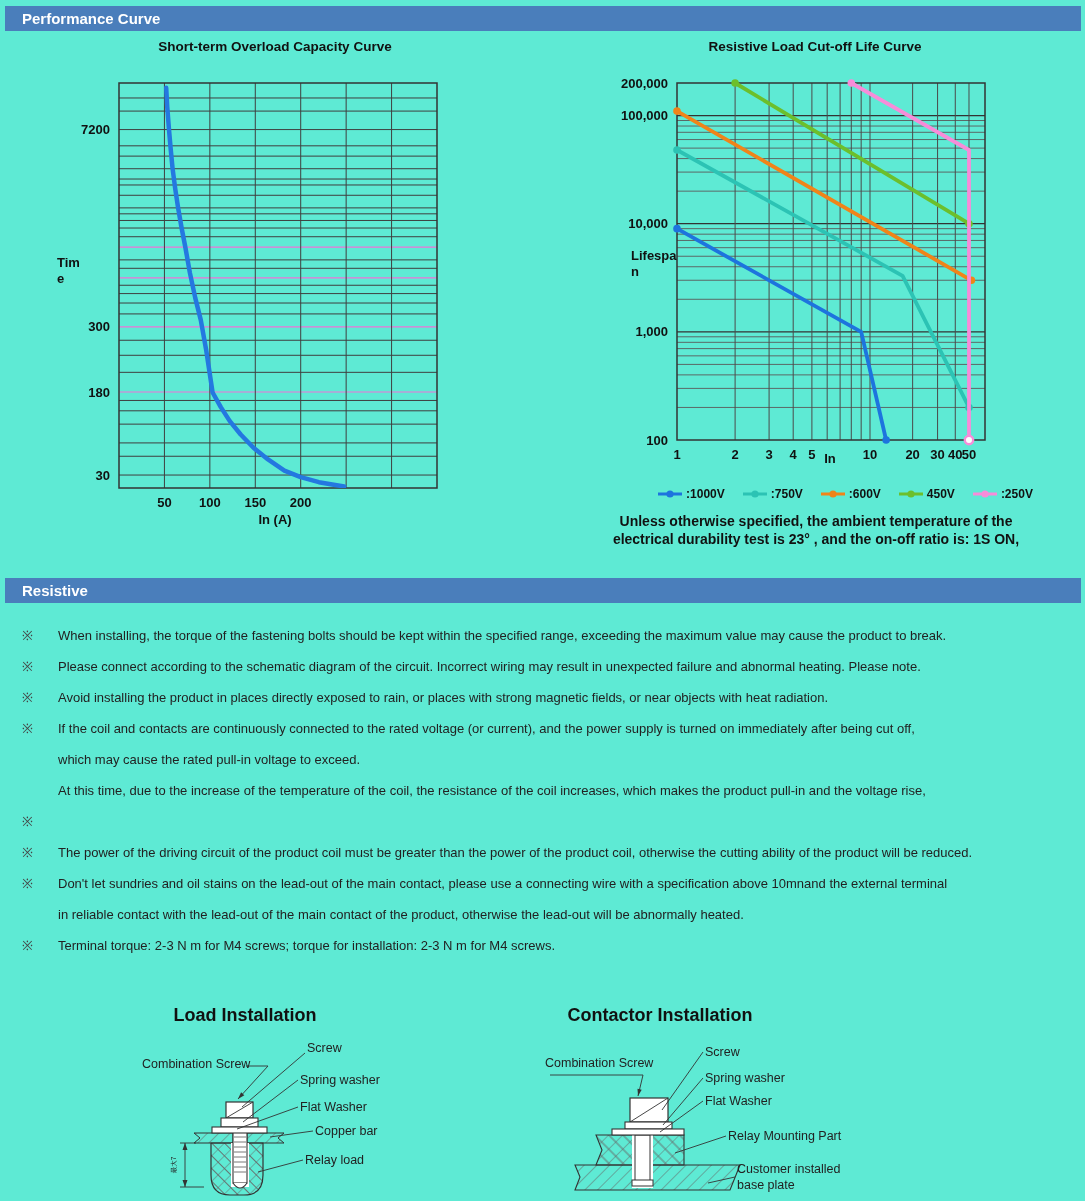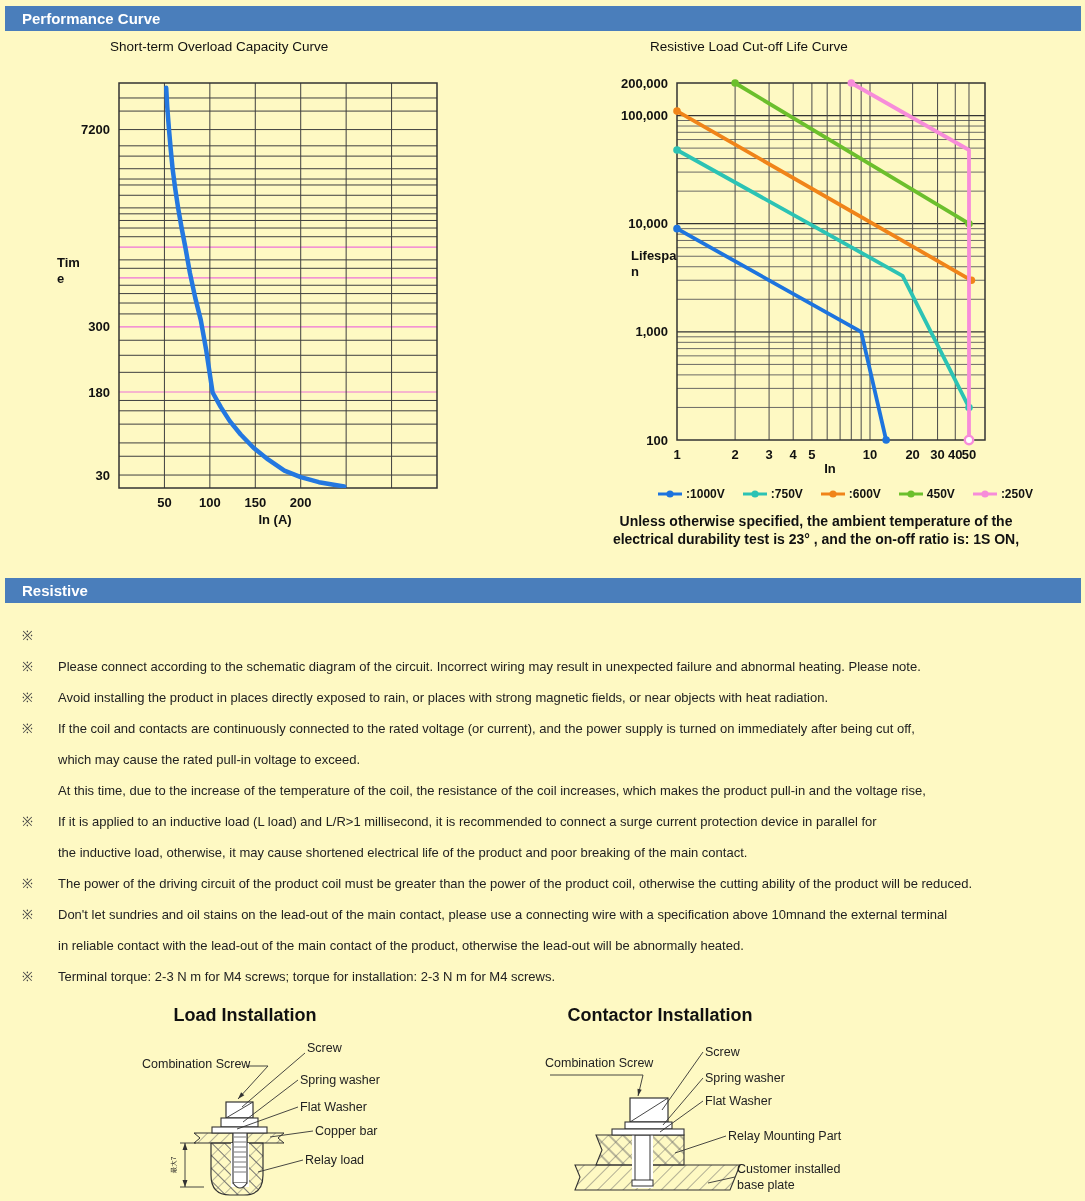--- a/index.html
+++ b/index.html
@@ -1,20 +1,20 @@
 <!DOCTYPE html>
 <html><head>
 <meta charset="utf-8">
 <style>
   html,body{margin:0;padding:0;background:#fff;}
-  .page{position:relative;width:1085px;height:1201px;background:#fef9c3;overflow:hidden;
+  .page{position:relative;width:1085px;height:1201px;background:#5eead4;overflow:hidden;
         font-family:"Liberation Sans",sans-serif;color:#1a1a1a;}
   .section-bar{position:absolute;left:5px;width:1076px;height:25px;background:#4a7ebb;
         color:#fff;font-weight:bold;font-size:15px;line-height:25px;padding-left:17px;box-sizing:border-box;}
-  .chart-title{position:absolute;font-weight:normal;font-size:13.5px;color:#111;}
+  .chart-title{position:absolute;font-weight:bold;font-size:13.5px;text-align:center;color:#111;}
   .axis-label{position:absolute;font-weight:bold;font-size:13px;color:#111;}
   .wrap-narrow{word-break:break-all;line-height:16px;}
   .center{text-align:center;}
   .legend-row{position:absolute;display:flex;justify-content:center;align-items:center;gap:17px;}
   .legend-item{display:flex;align-items:center;gap:3px;font-weight:bold;font-size:12px;color:#111;}
   .note{position:absolute;font-weight:bold;font-size:14px;line-height:18px;text-align:center;color:#111;}
   .cautions{position:absolute;left:0;top:620px;width:1085px;}
   .caution-line{position:relative;height:31px;font-size:13px;color:#222;padding-left:58px;box-sizing:border-box;line-height:31px;white-space:nowrap;}
   .caution-bullet{position:absolute;left:22px;top:0;font-size:13px;color:#444;}
   .diagram-title{position:absolute;font-weight:bold;font-size:18px;text-align:center;color:#111;}
@@ -157,21 +157,21 @@
       <circle cx="122" cy="53.079272218764174" r="3.8" fill="#f08419"></circle>
       <circle cx="416.40819888389854" cy="222.2521974572818" r="3.8" fill="#f08419"></circle>
       <polyline points="180.1,25.0 414.0,165.7" fill="none" stroke="#6cbf2c" stroke-width="3.8" stroke-linecap="round" stroke-linejoin="round"></polyline>
       <circle cx="180.09878916314835" cy="25" r="3.8" fill="#6cbf2c"></circle>
       <circle cx="413.99575168707565" cy="165.70387396119875" r="3.8" fill="#6cbf2c"></circle>
       <polyline points="296.3,25.0 414.0,92.0 414.0,382.0" fill="none" stroke="#f78cd9" stroke-width="3.8" stroke-linecap="round" stroke-linejoin="round"></polyline>
       <circle cx="296.29636748944506" cy="25" r="3.8" fill="#f78cd9"></circle>
       <circle cx="413.99575168707565" cy="382" r="4.2" fill="#fff" stroke="#f78cd9" stroke-width="2.4"></circle>
     </svg>
   <div class="axis-label wrap-narrow" style="left:585px;top:248px;width:52px;margin-left:46px;">Lifespan</div>
-  <div class="axis-label center" style="left:740px;top:461px;width:180px;">In</div>
+  <div class="axis-label center" style="left:740px;top:451px;width:180px;">In</div>
 
   <div class="legend-row" style="left:630px;top:487px;width:430px;" id="legend">
       <div class="legend-item">
         <svg width="26" height="10" style="position: static;">
           <line x1="1" y1="5" x2="25" y2="5" stroke="#1d74de" stroke-width="3"></line>
           <circle cx="13" cy="5" r="3.6" fill="#1d74de"></circle>
         </svg>
         <span>:1000V</span>
       </div>
       <div class="legend-item">
@@ -207,28 +207,27 @@
   <div class="note" style="left:596px;top:512px;width:440px;">
     <div>Unless otherwise specified, the ambient temperature of the</div>
     <div>electrical durability test is 23° , and the on-off ratio is: 1S ON,</div>
   </div>
 
   <div class="section-bar" style="top:578px;">
     <span>Resistive</span>
   </div>
 
   <div class="cautions" id="cautions">
-      <div class="caution-line"><span class="caution-bullet">※</span></div>
+      <div class="caution-line"><span class="caution-bullet">※</span><span>When installing, the torque of the fastening bolts should be kept within the specified range, exceeding the maximum value may cause the product to break.</span></div>
       <div class="caution-line"><span class="caution-bullet">※</span><span>Please connect according to the schematic diagram of the circuit. Incorrect wiring may result in unexpected failure and abnormal heating. Please note.</span></div>
       <div class="caution-line"><span class="caution-bullet">※</span><span>Avoid installing the product in places directly exposed to rain, or places with strong magnetic fields, or near objects with heat radiation.</span></div>
       <div class="caution-line"><span class="caution-bullet">※</span><span>If the coil and contacts are continuously connected to the rated voltage (or current), and the power supply is turned on immediately after being cut off,</span></div>
       <div class="caution-line"><span>which may cause the rated pull-in voltage to exceed.</span></div>
       <div class="caution-line"><span>At this time, due to the increase of the temperature of the coil, the resistance of the coil increases, which makes the product pull-in and the voltage rise,</span></div>
-      <div class="caution-line"><span class="caution-bullet">※</span><span>If it is applied to an inductive load (L load) and L/R&gt;1 millisecond, it is recommended to connect a surge current protection device in parallel for</span></div>
-      <div class="caution-line"><span>the inductive load, otherwise, it may cause shortened electrical life of the product and poor breaking of the main contact.</span></div>
+      <div class="caution-line"><span class="caution-bullet">※</span></div>
       <div class="caution-line"><span class="caution-bullet">※</span><span>The power of the driving circuit of the product coil must be greater than the power of the product coil, otherwise the cutting ability of the product will be reduced.</span></div>
       <div class="caution-line"><span class="caution-bullet">※</span><span>Don't let sundries and oil stains on the lead-out of the main contact, please use a connecting wire with a specification above 10mnand the external terminal</span></div>
       <div class="caution-line"><span>in reliable contact with the lead-out of the main contact of the product, otherwise the lead-out will be abnormally heated.</span></div>
       <div class="caution-line"><span class="caution-bullet">※</span><span>Terminal torque: 2-3 N m for M4 screws; torque for installation: 2-3 N m for M4 screws.</span></div>
     </div>
 
   <div class="diagram-title" style="left:130px;top:1005px;width:230px;">Load Installation</div>
   <div class="diagram-title" style="left:545px;top:1005px;width:230px;">Contactor Installation</div>
 
   <svg style="left:100px;top:1025px;" width="400" height="176" viewBox="0 0 400 176">

